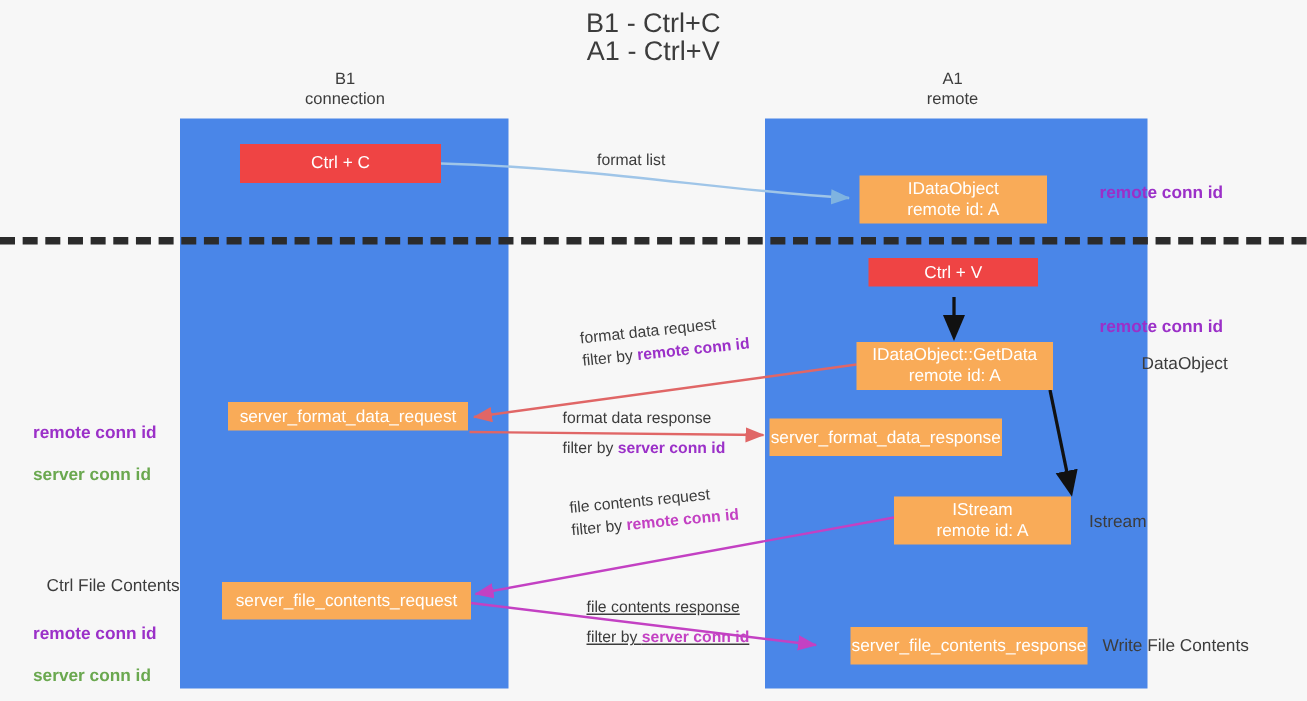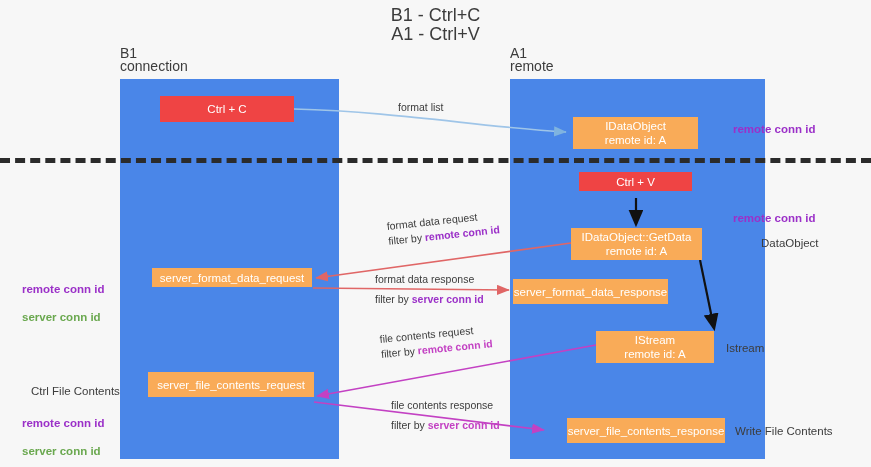--- a/index.html
+++ b/index.html
@@ -29,22 +29,22 @@
     width: 871px;
     text-align: center;
     font-size: 18px;
     color: #3c3c3c;
     line-height: 19px;
     white-space: pre-line;
   }
 
   
   .lane-header {
-    text-align: left;
-    font-size: 14px;
+    text-align: center;
+    font-size: 11px;
     color: #3c3c3c;
     line-height: 13px;
     white-space: pre-line;
   }
   #lane-b1-header { left: 120px; top: 47px; width: 220px; }
   #lane-a1-header { left: 510px; top: 47px; width: 250px; }
 
   
   .lane {
     background: #4a86e8;
@@ -77,21 +77,21 @@
   .node.green  { background: #ef4444; }
   .node.orange { background: #f9ab58; }
 
   #node-ctrlc  { left: 160px; top: 96px;  width: 134px; height: 26px; }
   #node-idataobject { left: 573px; top: 117px; width: 125px; height: 32px; }
   #node-ctrlv  { left: 579px; top: 172px; width: 113px; height: 19px; }
   #node-getdata { left: 571px; top: 228px; width: 131px; height: 32px; }
   #node-fmt-req { left: 152px; top: 268px; width: 160px; height: 19px; }
   #node-fmt-resp { left: 513px; top: 279px; width: 155px; height: 25px; }
   #node-istream { left: 596px; top: 331px; width: 118px; height: 32px; }
-  #node-file-req { left: 148px; top: 372px; width: 166px; height: 25px; }
+  #node-file-req { left: 148px; top: 388px; width: 166px; height: 25px; }
   #node-file-resp { left: 548px; top: 418px; width: 158px; height: 25px; margin-left: 19px; }
 
   
   .side-note {
     font-size: 11.5px;
     line-height: 14px;
     white-space: pre-line;
   }
   .note-purple { color: #9b30c8; font-weight: bold; }
   .note-green  { color: #6aa84f; font-weight: bold; }
@@ -115,21 +115,21 @@
     white-space: nowrap;
   }
   .edge-label .hl-purple { color: #9b30c8; font-weight: bold; }
   .edge-label .hl-magenta { color: #c341c3; font-weight: bold; }
 
   #lbl-format-list { left: 398px; top: 100px; }
 
   #lbl-fmt-req { left: 386px; top: 219px; transform: rotate(-6.0deg); transform-origin: left top; }
   #lbl-fmt-resp { left: 375px; top: 272px; }
   #lbl-file-req { left: 379px; top: 332px; transform: rotate(-5.5deg); transform-origin: left top; }
-  #lbl-file-resp { left: 391px; top: 398px; }
+  #lbl-file-resp { left: 391px; top: 398px; text-decoration: underline; }
 
   svg#wires {
     position: absolute;
     left: 0; top: 0;
     width: 871px;
     height: 467px;
     overflow: visible;
     pointer-events: none;
   }
 </style>

